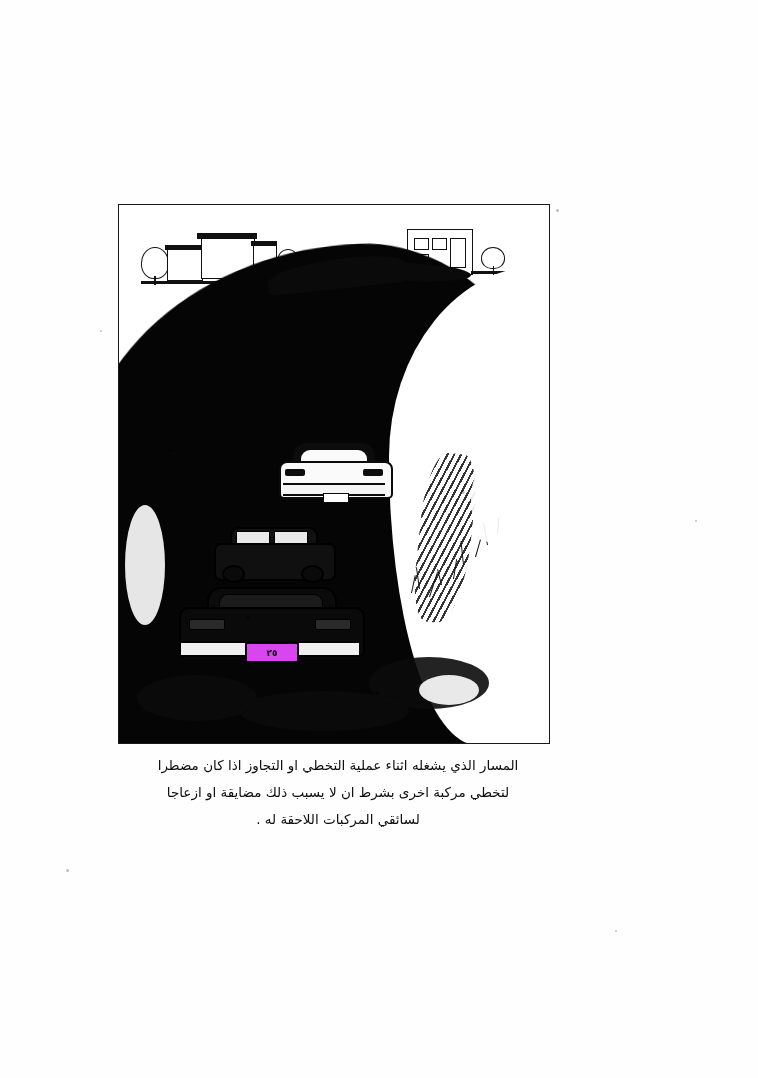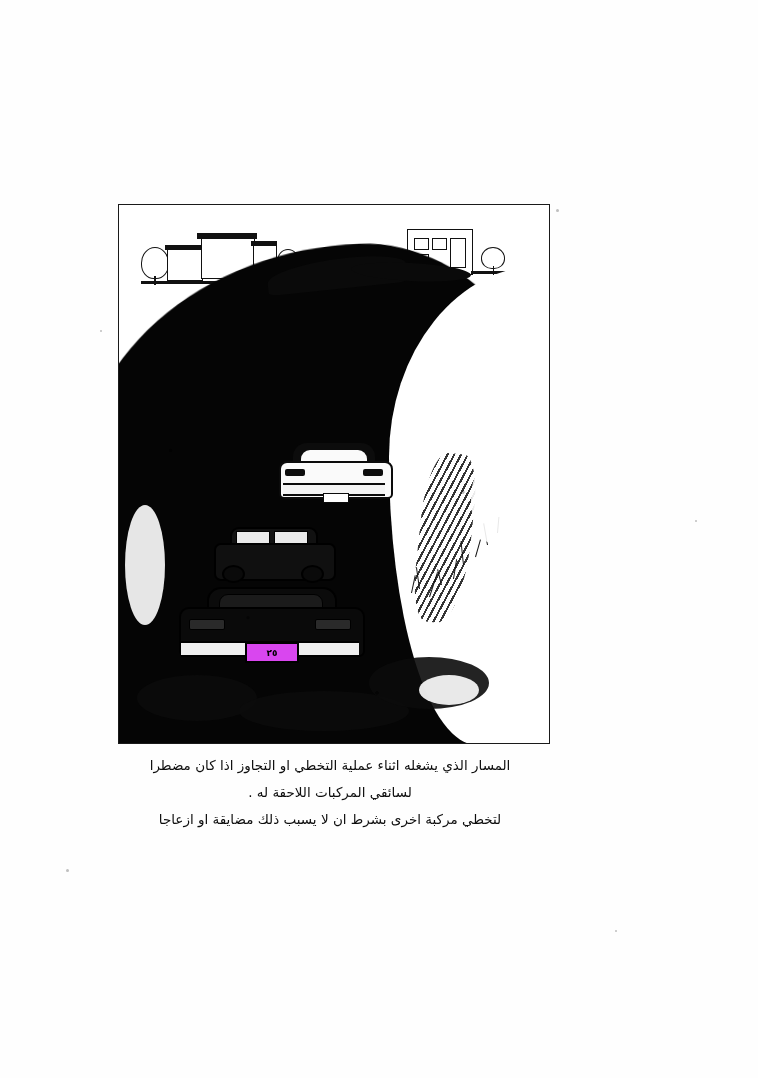--- a/index.html
+++ b/index.html
@@ -324,21 +324,21 @@
   .mottle-w {
     position: absolute;
     background: #ffffff;
     border-radius: 50%;
     opacity: .9;
   }
 
   
   #caption {
     position: absolute;
-    left: 112px;
+    left: 120px;
     top: 752px;
     width: 436px;
     direction: rtl;
     text-align: justify;
     text-align-last: center;
     font-family: "DejaVu Sans", sans-serif;
     font-size: 13.5px;
     line-height: 27px;
     color: #0d0d0d;
   }
@@ -453,18 +453,18 @@
       <div class="lamp" style="right:10px;"></div>
       <div class="bumper"></div>
       <div class="plate">٢٥</div>
     </div>
 
     <div class="grain"></div>
   </div>
 
   <div id="caption">
     <span class="line l1">المسار الذي يشغله اثناء عملية التخطي او التجاوز اذا كان مضطرا</span>
+    <span class="line l2">لتخطي مركبة اخرى بشرط ان لا يسبب ذلك مضايقة او ازعاجا</span>
     <span class="line l3">لسائقي المركبات اللاحقة له .</span>
-    <span class="line l2">لتخطي مركبة اخرى بشرط ان لا يسبب ذلك مضايقة او ازعاجا</span>
   </div>
 
 
 </div>
 
 </body></html>

